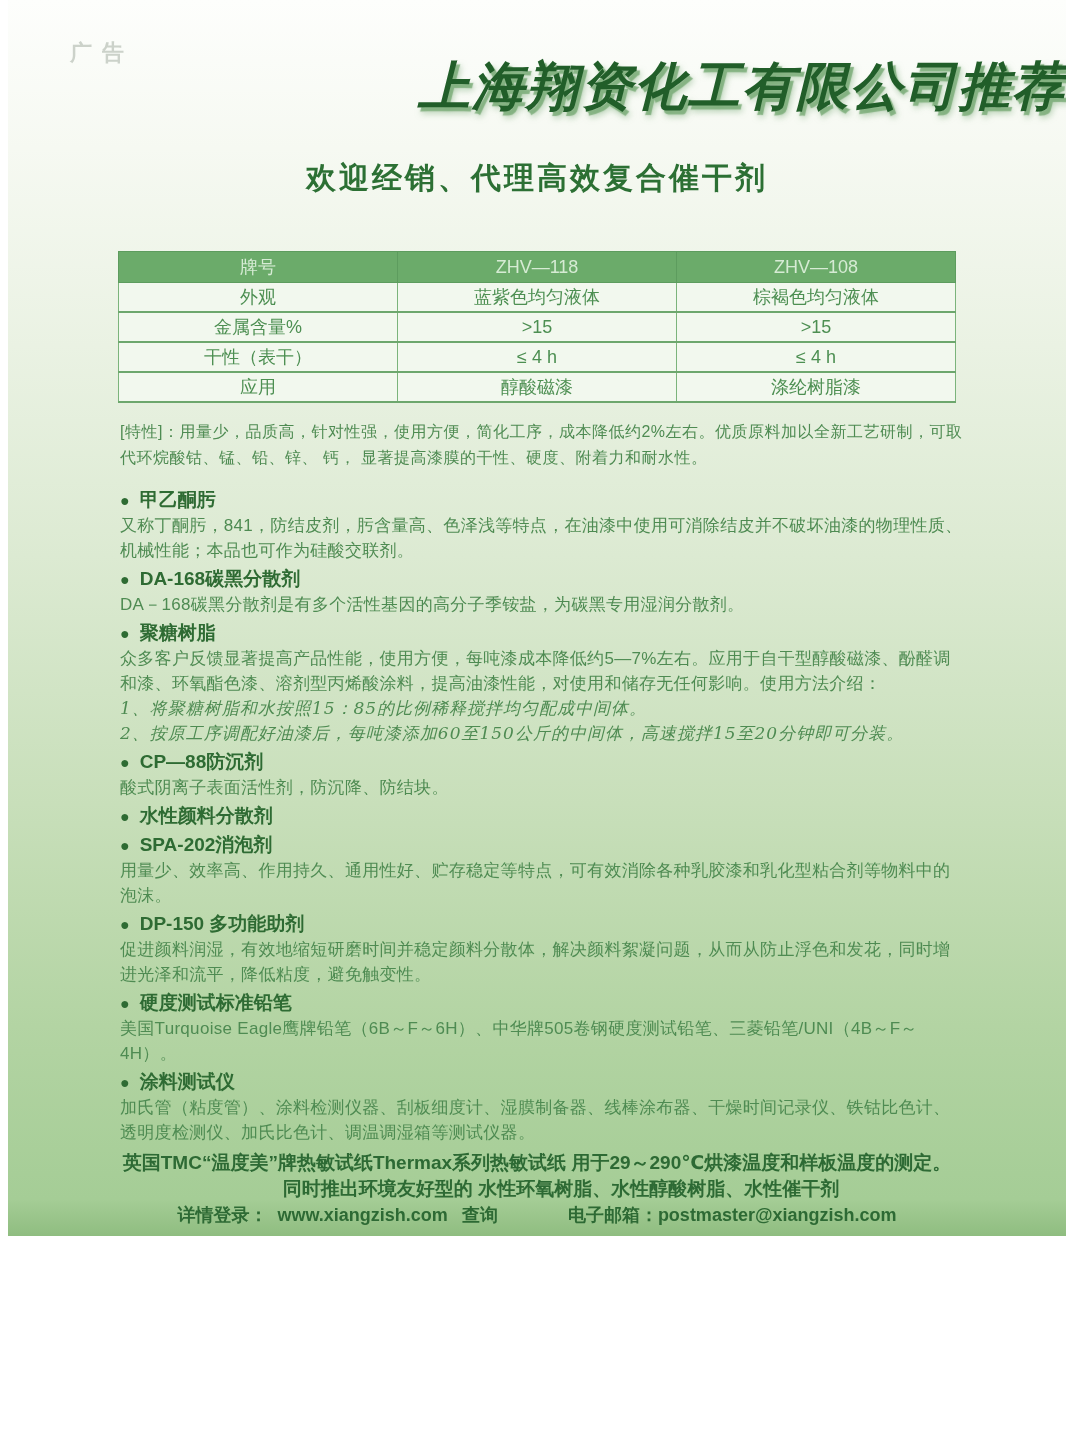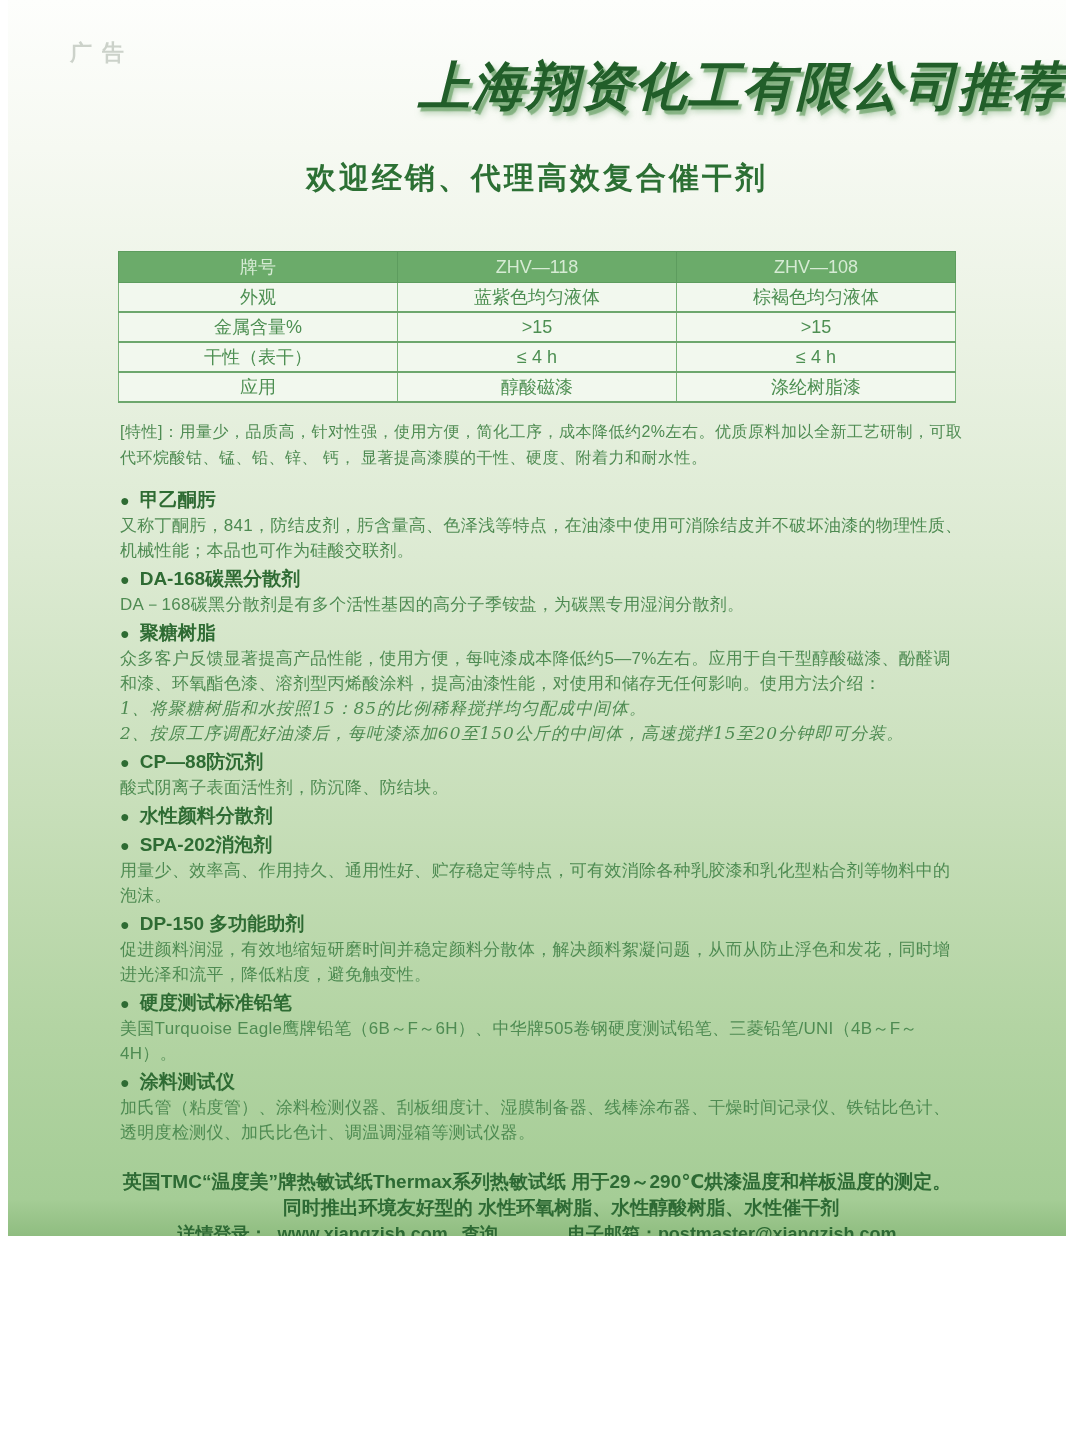--- a/index.html
+++ b/index.html
@@ -107,21 +107,21 @@
     letter-spacing: 0.3px;
   }
   .list-line {
     font-size: 17px;
     line-height: 25px;
     font-style: italic;
     font-family: "DejaVu Serif", "Liberation Serif", serif;
     letter-spacing: 1px;
   }
   .promo {
-    margin-top: 24px;
+    margin-top: 5px;
     text-align: center;
     font-weight: bold;
     color: #2d6a34;
   }
   .promo-line1 { font-size: 19px; line-height: 26px; }
   .promo-line2 { font-size: 19px; line-height: 26px; padding-left: 48px; }
   .promo-line3 { font-size: 18px; line-height: 26px; }
   .promo-line3 .url { margin: 0 14px 0 10px; }
   .promo-line3 .gap { display: inline-block; width: 70px; }
   .contact {

